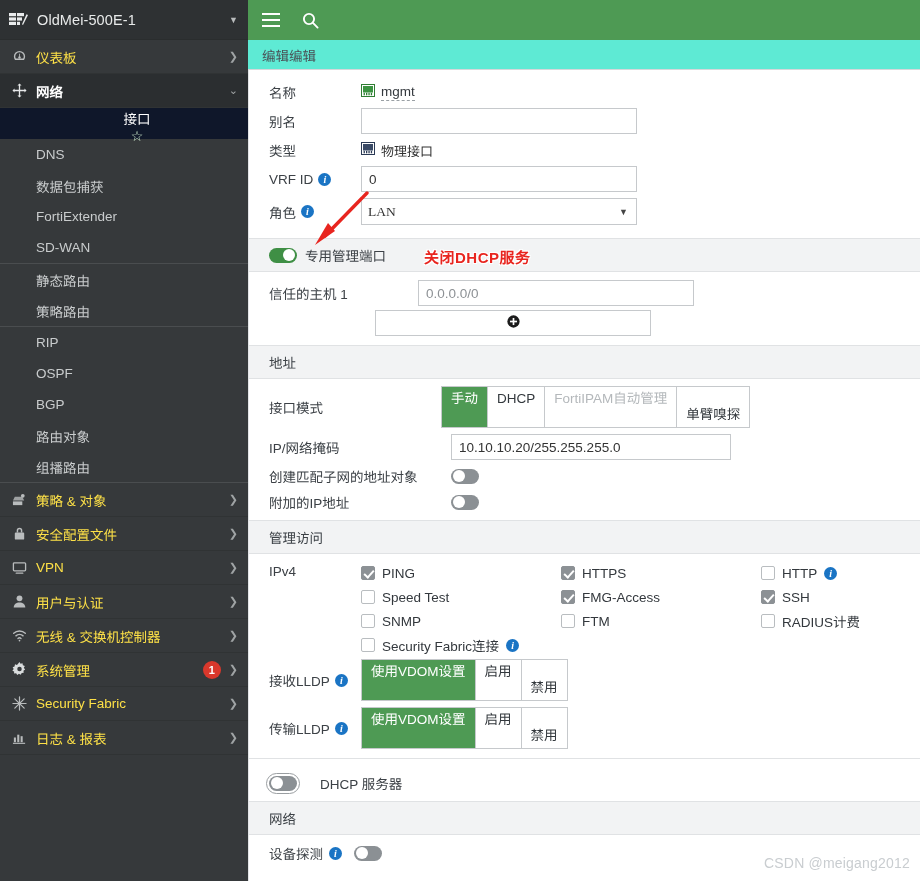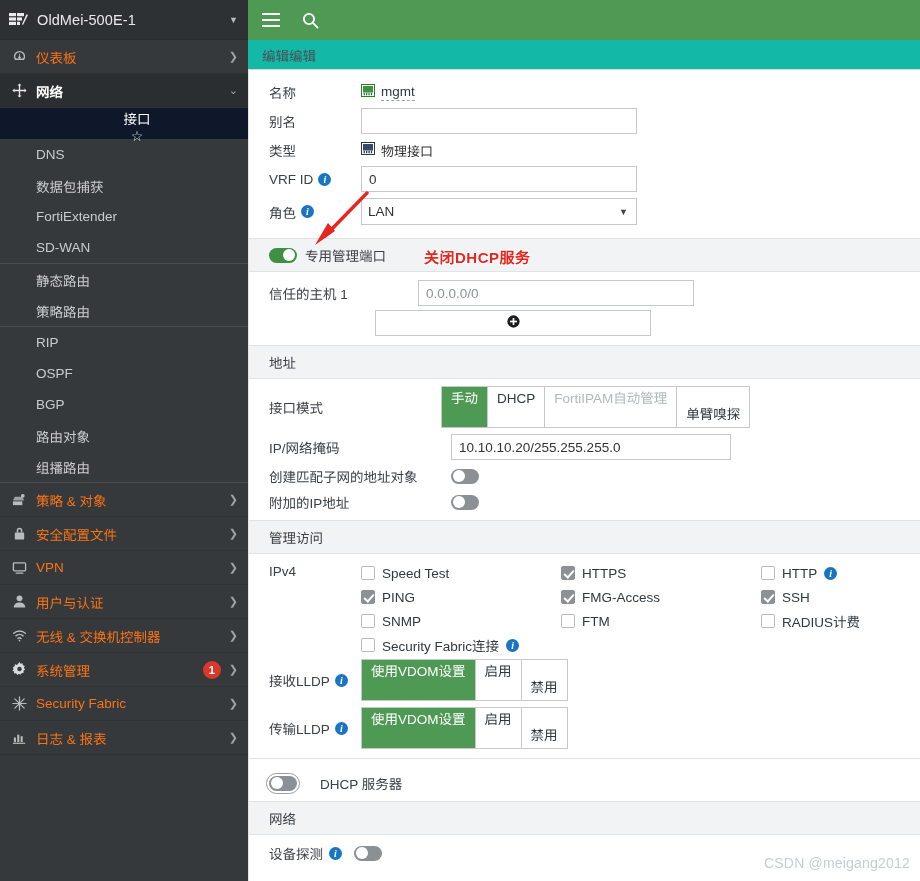--- a/index.html
+++ b/index.html
@@ -25,21 +25,21 @@
     font-size: 14.5px; color: #e8eaea; letter-spacing: .1px; flex: 1;
     white-space: nowrap; overflow: hidden;
   }
   .sb-logo .caret { color: #b9bcbd; font-size: 9px; margin-left: 4px; }
 
   .sb-top {
     display: flex; align-items: center; height: 34px; padding: 0 10px 0 12px;
     cursor: pointer; border-bottom: 1px solid #303334;
   }
   .sb-top .ico { width: 24px; flex: 0 0 24px; display:flex; align-items:center; color: #b9bcbd; }
-  .sb-top .lbl { flex: 1; font-size: 13.5px; color: #f97316; white-space: nowrap; }
+  .sb-top .lbl { flex: 1; font-size: 13.5px; color: #fde047; white-space: nowrap; }
   .sb-top .arrow { color: #9fa3a4; font-size: 11px; font-family: "DejaVu Sans", sans-serif; }
   .sb-top.expanded { background: #2b2e30; }
   .sb-top.expanded .lbl { color: #fff; font-weight: bold; }
   .sb-badge {
     background: #d9382c; color: #fff; border-radius: 9px; font-size: 11px;
     min-width: 18px; height: 18px; line-height: 18px; text-align: center;
     padding: 0 5px; margin-right: 8px; font-weight: bold;
   }
 
   .sb-sub {
@@ -53,21 +53,21 @@
 
   
   #main { flex: 1; height: 881px; display: flex; flex-direction: column;
           background: #fff; position: relative; overflow: hidden; }
   .topbar {
     height: 40px; background: #4e9a54; display: flex; align-items: center;
     padding: 0 14px; flex: 0 0 40px;
   }
   .topbar .tb-ico { margin-right: 22px; cursor: pointer; display: flex; align-items: center; }
   .breadcrumb {
-    height: 30px; background: #14b8a6; border-bottom: 1px solid #d6d8da;
+    height: 30px; background: #5eead4; border-bottom: 1px solid #d6d8da;
     display: flex; align-items: center; padding: 0 14px;
     font-size: 13.5px; color: #4a5056; flex: 0 0 30px;
   }
   .content { flex: 1; overflow: hidden; background: #fff;
              border-left: 1px solid #e2e4e6; position: relative; }
 
   
   .sec-head {
     background: #f2f3f4; border-top: 1px solid #e0e2e4; border-bottom: 1px solid #e0e2e4;
     padding: 6px 0 6px 20px; font-size: 13.5px; color: #3c4146;
@@ -84,21 +84,21 @@
   }
   input[type=text]::placeholder { color: #8d9195; }
   input.w-big { width: 276px; }
   input.w-host { width: 276px; margin-left: 43px; }
   input.w-ip { width: 280px; }
   select {
     height: 27px; width: 276px; border: 1px solid #c6c9cc; background: #fff;
     font-size: 13.5px; font-family: inherit; padding: 0 6px; color: #333;
     -webkit-appearance: none; appearance: none; outline: none;
   }
-  .sel-wrap { position: relative; width: 276px; }
+  .sel-wrap { position: relative; width: 276px; font-family: Liberation Serif, serif; }
   .sel-wrap .sel-caret {
     position: absolute; right: 9px; top: 50%; transform: translateY(-50%);
     pointer-events: none; font-size: 9px; color: #444;
   }
   .addbtn {
     width: 276px; height: 26px; border: 1px solid #c6c9cc; background: #fff;
     display: flex; align-items: center; justify-content: center; cursor: pointer;
   }
 
   .info-i {
@@ -483,26 +483,26 @@
         </div>
       </div>
 
       <div class="sec-head">管理访问</div>
 
       <div class="cbgrid" style="padding-top:7px;">
         <div class="cbcol">IPv4</div>
         <div class="cbcells">
           <div class="cbc">
             <div class="cb-item">
+              <span class="cbox ck"></span>
+              <span>PING</span>
+            </div>
+            <div class="cb-item">
               <span class="cbox"></span>
               <span>Speed Test</span>
-            </div>
-            <div class="cb-item">
-              <span class="cbox ck"></span>
-              <span>PING</span>
             </div>
             <div class="cb-item">
               <span class="cbox"></span>
               <span>SNMP</span>
             </div>
             <div class="cb-item" style="width:240px;">
               <span class="cbox"></span>
               <span>Security Fabric连接</span>
               <span class="info-i">i</span>
             </div>

